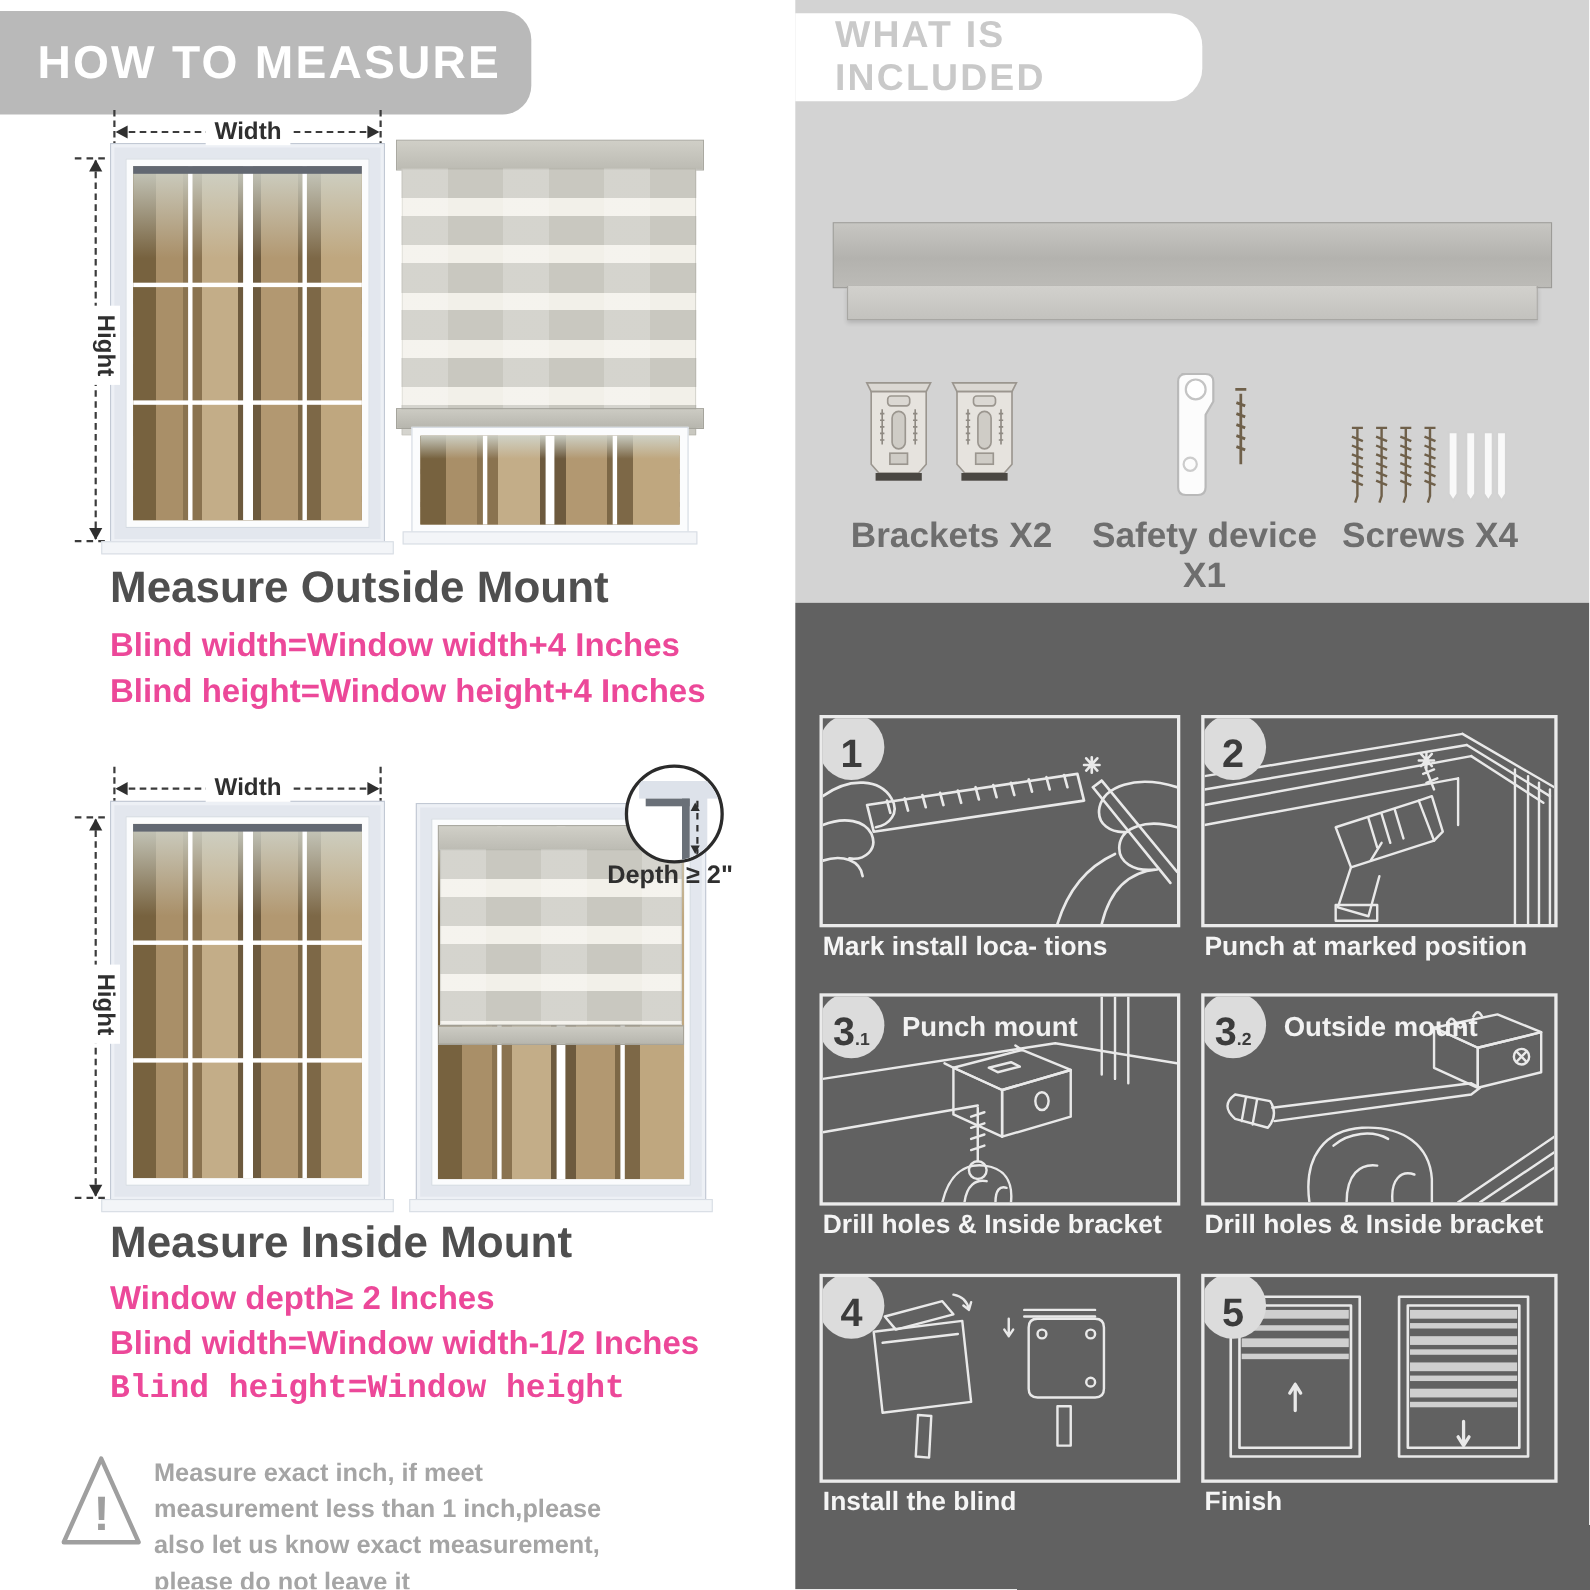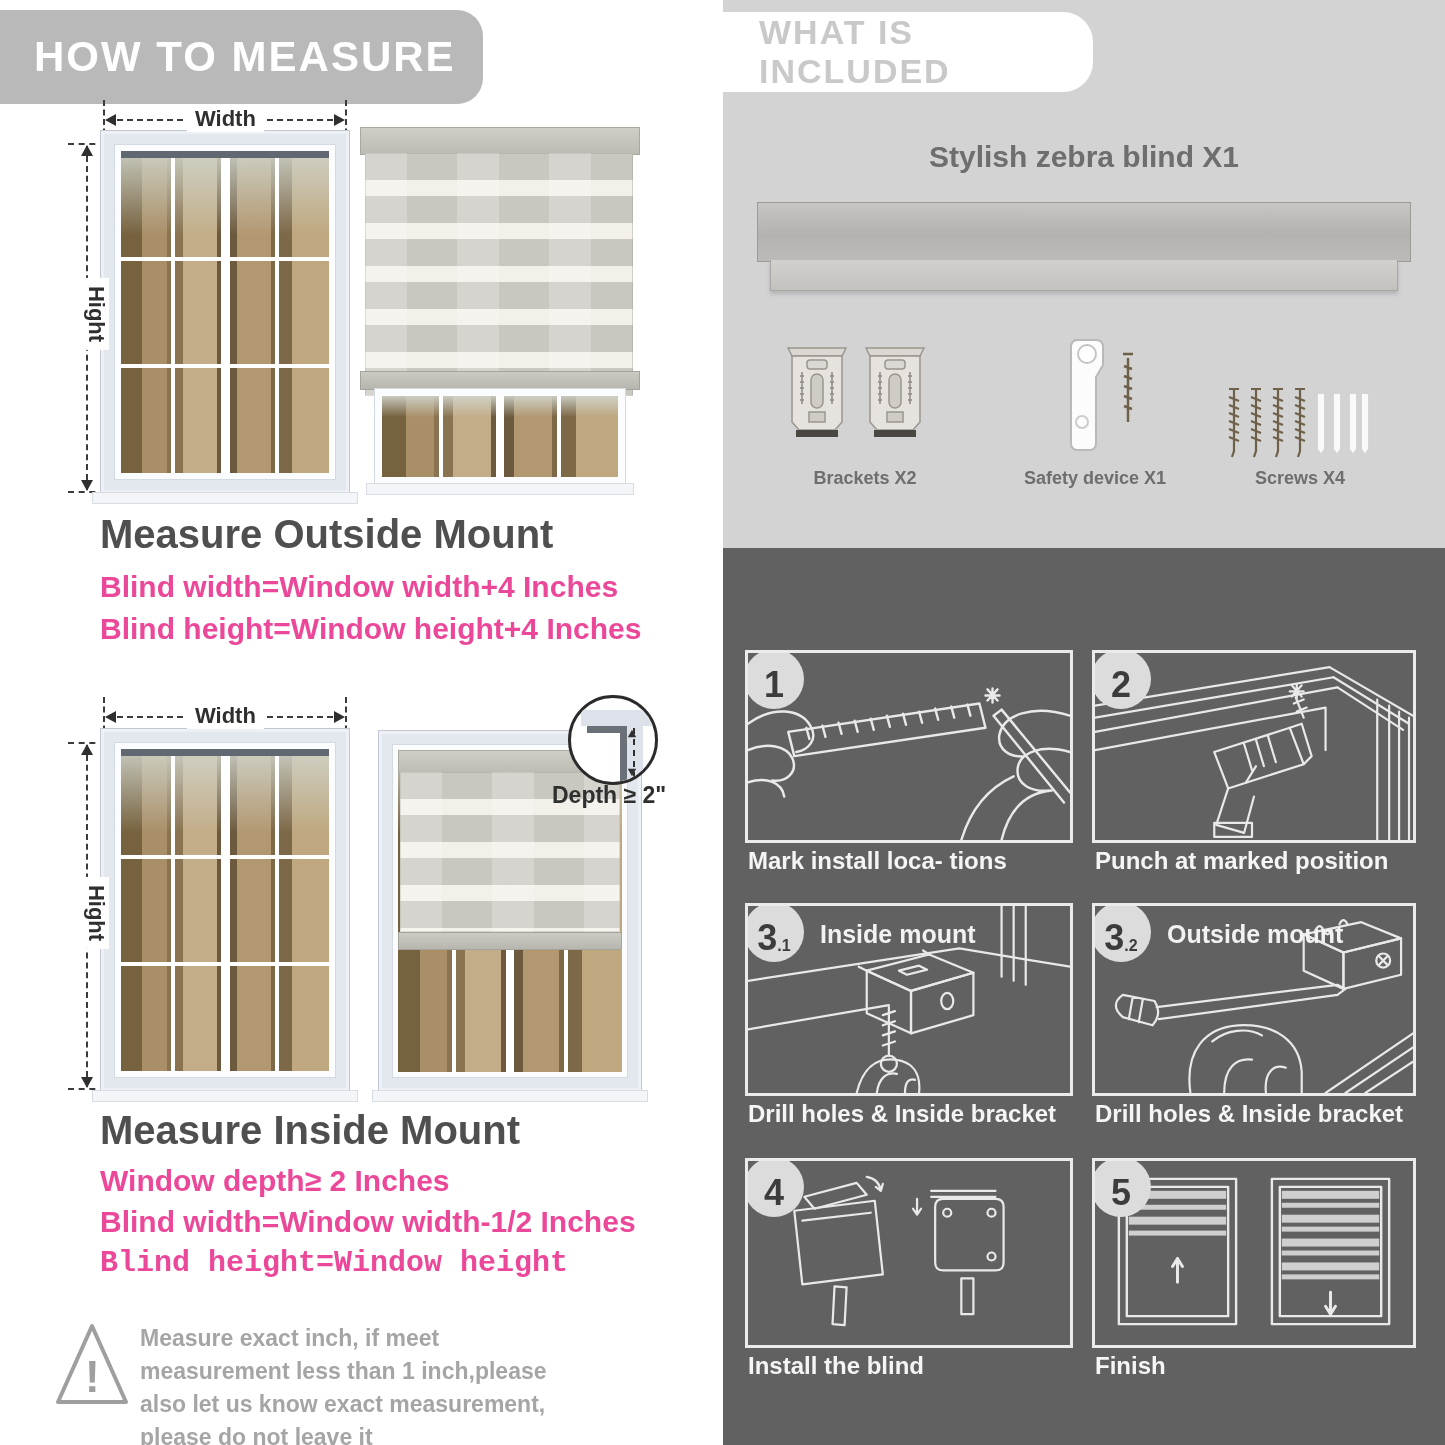--- a/index.html
+++ b/index.html
@@ -55,21 +55,21 @@
 
   .warn-text{color:#a5a5a5;font-weight:bold;font-size:23px;line-height:33px;}
   .warn-mark{color:#9f9f9f;font-weight:bold;font-size:44px;}
 
   
   .sec-light{left:723px;top:0;width:722px;height:548px;background:#d3d3d3;}
   .banner-included{left:723px;top:12px;width:370px;height:80px;background:#ffffff;
                    border-radius:0 30px 30px 0;display:flex;align-items:center;z-index:2;}
   .banner-included span{color:#c9c9c9;font-weight:bold;font-size:34px;letter-spacing:2px;padding-left:36px;}
   .product-label{color:#6e6e6e;font-weight:bold;font-size:30px;text-align:center;}
-  .part-label{color:#6e6e6e;font-weight:bold;font-size:18px;text-align:center;}
+  .part-label{color:#6e6e6e;font-weight:bold;font-size:32px;text-align:center;}
 
   .rail-main{background:linear-gradient(180deg,#c7c6c2 0%,#b3b2ae 55%,#bcbbb7 100%);border:1px solid #9c9b97;}
   .rail-lip{background:linear-gradient(180deg,#d2d1cd,#c3c2be);border:1px solid #a8a7a3;border-top:none;
             box-shadow:0 3px 4px rgba(0,0,0,.15);}
 
   .sec-dark{left:723px;top:548px;width:722px;height:897px;background:#616161;}
   .banner-mount{left:723px;top:557px;width:595px;height:92px;background:#ffffff;
                 border-radius:0 34px 34px 0;display:flex;align-items:center;z-index:2;}
   .banner-mount span{color:#454545;font-weight:bold;font-size:40px;letter-spacing:1px;padding-left:34px;}
 
@@ -208,21 +208,20 @@
   <svg class="abs" style="left:52px;top:1318px;" width="80" height="92" viewBox="0 0 80 92">
     <path d="M40,8 L74,84 L6,84 Z" fill="none" stroke="#9f9f9f" stroke-width="4" stroke-linejoin="round"></path>
   </svg>
   <span class="abs warn-mark" style="left:85px;top:1352px;">!</span>
   <div class="abs warn-text" style="left:140px;top:1322px;width:445px;">Measure exact inch, if meet measurement less than 1 inch,please also let us know exact measurement, please do not leave it</div>
 
   <div class="abs sec-light"></div>
   <div class="abs banner-included">
     <span>WHAT IS INCLUDED</span>
   </div>
-  <div class="abs product-label" style="left:723px;top:140px;width:722px;">Stylish zebra blind X1</div>
 
   <div class="abs rail-main" style="left:757px;top:202px;width:652px;height:58px;"></div>
   <div class="abs rail-lip" style="left:770px;top:260px;width:626px;height:30px;"></div>
 
   <svg class="abs" style="left:785px;top:342px;" width="64" height="98" viewBox="0 0 64 98">
     <path d="M3,6 h58 l-4,8 H7 Z" fill="#dbd8d3" stroke="#9b968f" stroke-width="1.5"></path>
     <path d="M7,14 h50 v66 l-7,8 H14 l-7,-8 z" fill="#e6e3de" stroke="#9b968f" stroke-width="1.5"></path>
     <rect x="26" y="32" width="12" height="34" rx="6" fill="#cfccc6" stroke="#9b968f" stroke-width="1.5"></rect>
     <rect x="22" y="18" width="20" height="9" rx="3" fill="#dbd8d3" stroke="#9b968f" stroke-width="1.5"></rect>
     <path d="M17,30 v32 M15,34 h4 M15,40 h4 M15,46 h4 M15,52 h4 M15,58 h4" stroke="#8f8a83" stroke-width="1.5" fill="none"></path>
@@ -325,21 +324,21 @@
         <path d="M140,100 V148 M134,108 l12,-4 M134,118 l12,-4 M134,128 l12,-4 M134,138 l12,-4"></path>
         <circle cx="140" cy="156" r="8"></circle>
         <path d="M108,185 C114,160 128,150 146,152 C164,154 172,166 170,185"></path>
         <path d="M128,185 C130,170 138,164 148,166 M156,185 C156,174 160,170 166,172"></path>
       </g>
     </svg>
     <div class="badge">
       <span class="num">3</span>
         <span class="sub">.1</span>
     </div>
-    <span class="panel-label">Inside mount</span>
+    <span class="panel-label">Punch mount</span>
   </div>
   <div class="caption" style="left:748px;top:1100px;">Drill holes &amp;  Inside bracket</div>
 
   <div class="panel" style="left:1092px;top:903px;width:318px;height:187px;">
     <svg class="art" viewBox="0 0 320 185" preserveAspectRatio="none">
       <g fill="none" stroke="#e9e9e9" stroke-width="2.2" stroke-linecap="round" stroke-linejoin="round">
         <path d="M210,28 L268,16 L308,32 L250,46 Z"></path>
         <path d="M210,28 L210,64 L250,82 L250,46 Z"></path>
         <path d="M250,46 L308,32 L308,68 L250,82 Z"></path>
         <path d="M222,24 q4,-8 8,0 q4,8 8,0 M246,18 q4,-8 8,0"></path>

